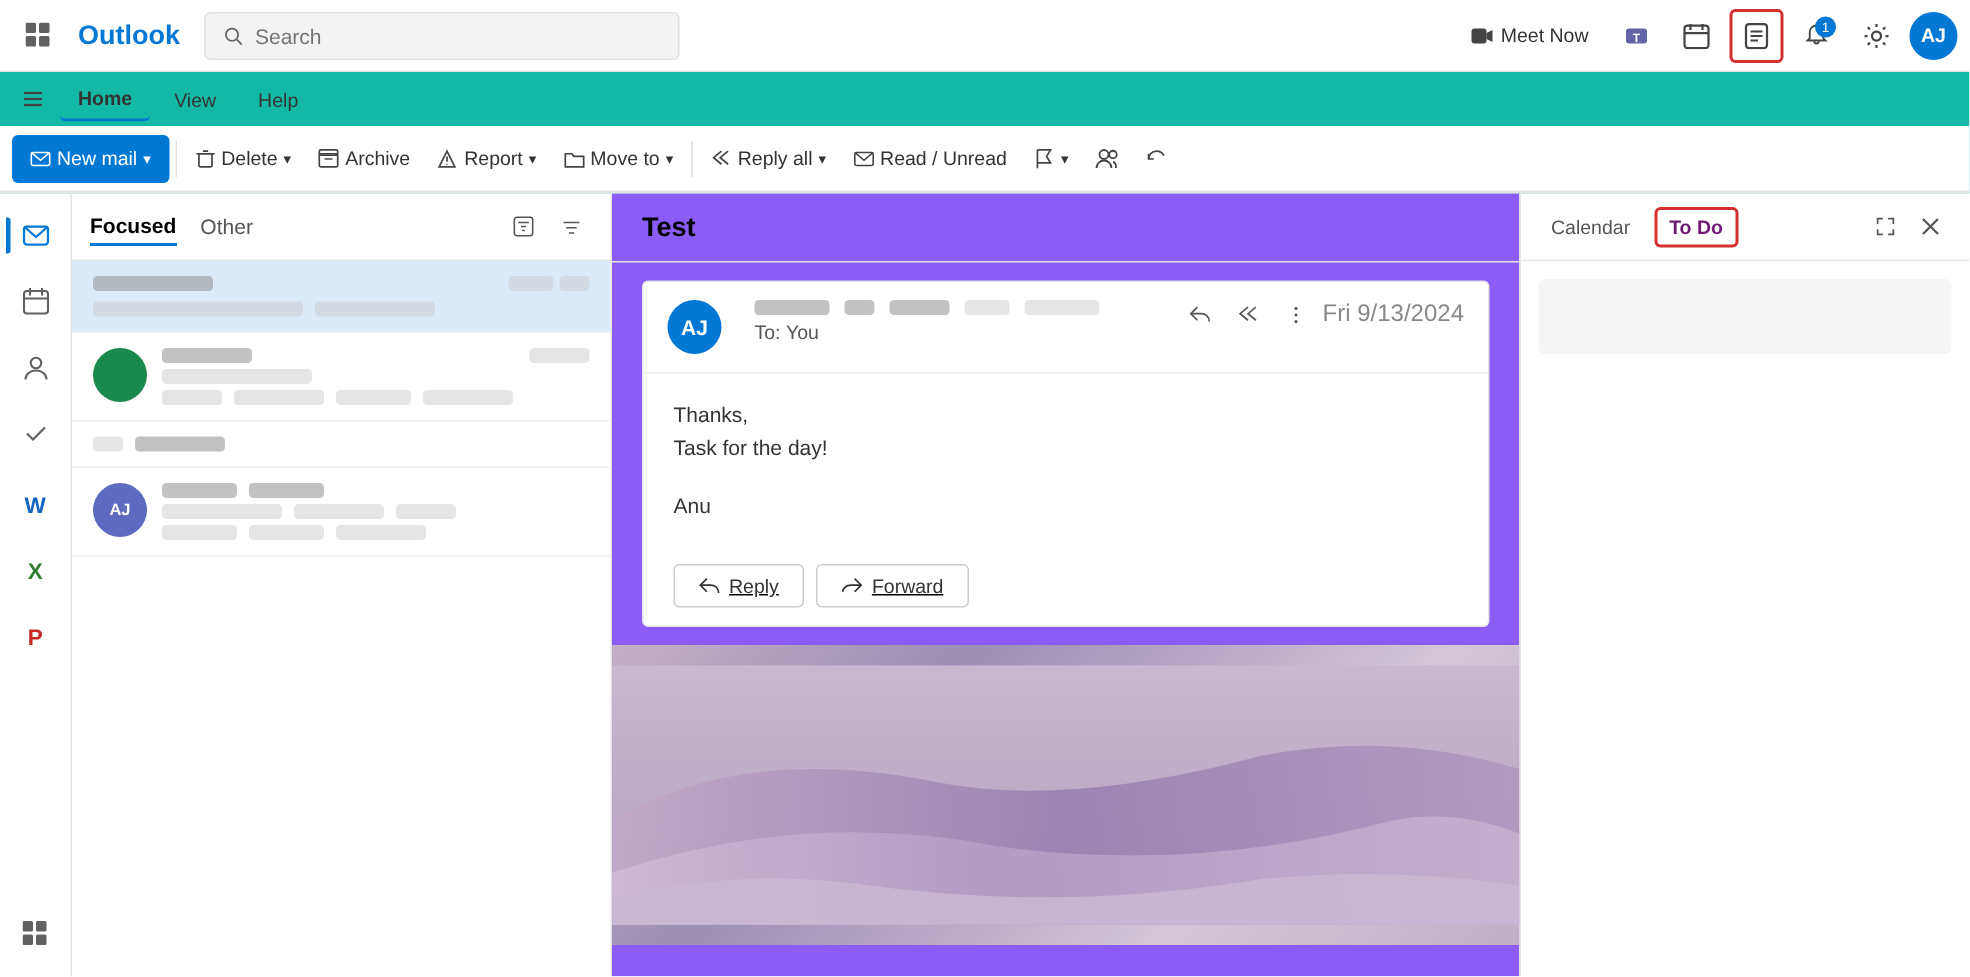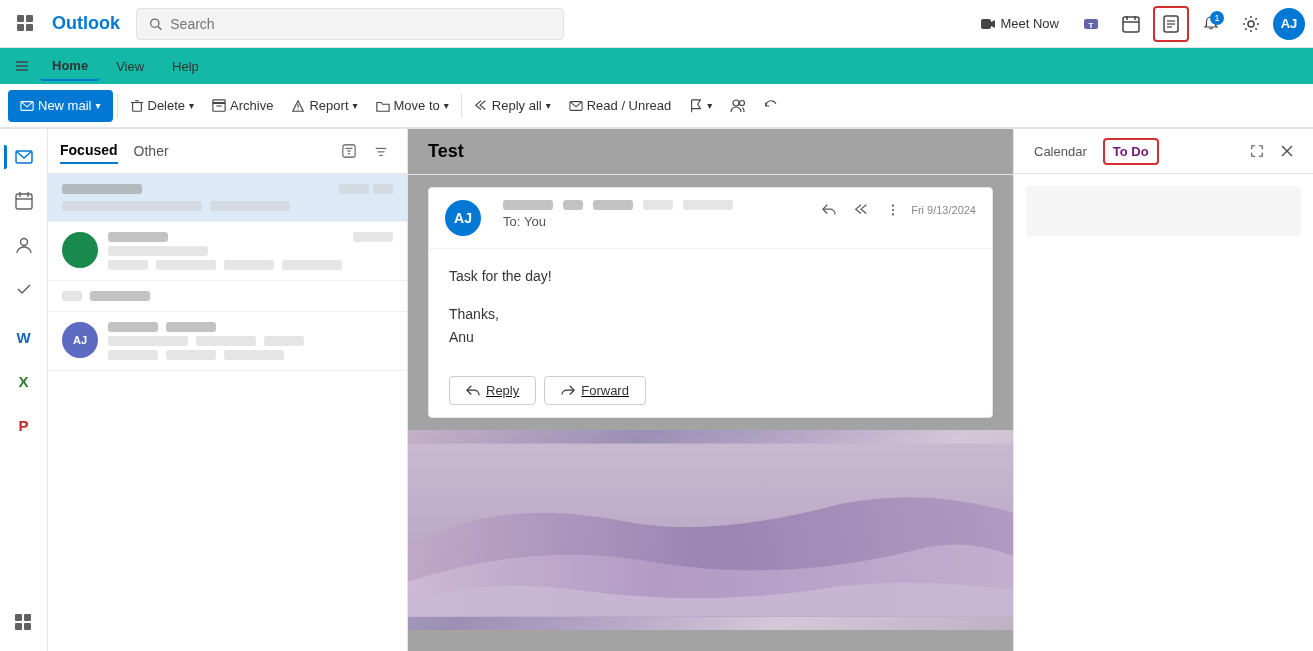--- a/index.html
+++ b/index.html
@@ -7,21 +7,21 @@
 
     
     .top-bar {
       display: flex; align-items: center; height: 48px; background: #fff;
       border-bottom: 1px solid #e5e5e5; padding: 0 8px; gap: 8px;
     }
     .top-bar-left { display: flex; align-items: center; gap: 8px; }
     .app-name { color: #0078d4; font-size: 18px; font-weight: 600; margin-right: 8px; }
     .search-box {
       display: flex; align-items: center; background: #f3f3f3; border: 1px solid #e0e0e0;
-      border-radius: 4px; padding: 4px 12px; gap: 8px; width: 428px; height: 32px;
+      border-radius: 4px; padding: 4px 12px; gap: 8px; width: 317px; height: 32px;
     }
     .search-box input { border: none; background: transparent; outline: none; font-size: 14px; width: 100%; color: #333; }
     .top-bar-right { display: flex; align-items: center; gap: 4px; margin-left: auto; }
     .icon-btn {
       width: 36px; height: 36px; display: flex; align-items: center; justify-content: center;
       border-radius: 4px; cursor: pointer; border: none; background: transparent; font-size: 16px; color: #444;
     }
     .icon-btn.highlighted { border: 2px solid #d32f2f; }
     .meet-now-btn {
       display: flex; align-items: center; gap: 4px; padding: 4px 10px; border: none;
@@ -112,21 +112,21 @@
     .email-item-content { flex: 1; min-width: 0; }
     .email-item-with-avatar { display: flex; align-items: flex-start; }
     .blurred-line { display: flex; gap: 4px; align-items: center; }
     .blur-block {
       height: 10px; border-radius: 3px; background: #ccc; opacity: 0.5;
     }
     .blur-block-dark { background: #999; opacity: 0.6; }
 
     
     .email-pane {
-      flex: 1; display: flex; flex-direction: column; overflow: hidden; background: #a3a3a3;
+      flex: 1; display: flex; flex-direction: column; overflow: hidden; background: #8b5cf6;
     }
     .email-pane-title {
       padding: 12px 20px; font-size: 18px; font-weight: 600; border-bottom: 1px solid #e5e5e5;
     }
     .email-message-area { flex: 1; overflow-y: auto; }
     .email-message-card {
       margin: 12px 20px; border: 1px solid #e5e5e5; border-radius: 4px; background: #fff;
     }
     .email-message-header {
       display: flex; align-items: flex-start; padding: 12px 16px; gap: 12px;
@@ -521,26 +521,26 @@
                 <polyline points="14,2 8,7 14,12" stroke="#555" stroke-width="1.3" fill="none"></polyline>
               </svg>
             </button>
             <button class="msg-action-btn">
               <svg width="14" height="14" viewBox="0 0 16 16" fill="none">
                 <circle cx="8" cy="3" r="1.2" fill="#555"></circle>
                 <circle cx="8" cy="8" r="1.2" fill="#555"></circle>
                 <circle cx="8" cy="13" r="1.2" fill="#555"></circle>
               </svg>
             </button>
-            <span style="font-size:11px; color:#888;">Fri 9/13/2024</span>
+            <span style="font-size:16px; color:#888;">Fri 9/13/2024</span>
           </div>
         </div>
         <div class="email-message-body">
+          <p>Thanks,</p>
           <p style="margin-bottom:16px;">Task for the day!</p>
-          <p>Thanks,</p>
           <p>Anu</p>
         </div>
         <div class="email-message-actions">
           <button class="action-btn">
             <svg width="14" height="14" viewBox="0 0 16 16" fill="none">
               <polyline points="6,2 1,7 6,12" stroke="#333" stroke-width="1.3" fill="none"></polyline>
               <path d="M1 7h8c3 0 6 2 6 6" stroke="#333" stroke-width="1.3" fill="none"></path>
             </svg>
             <span>Reply</span>
           </button>

